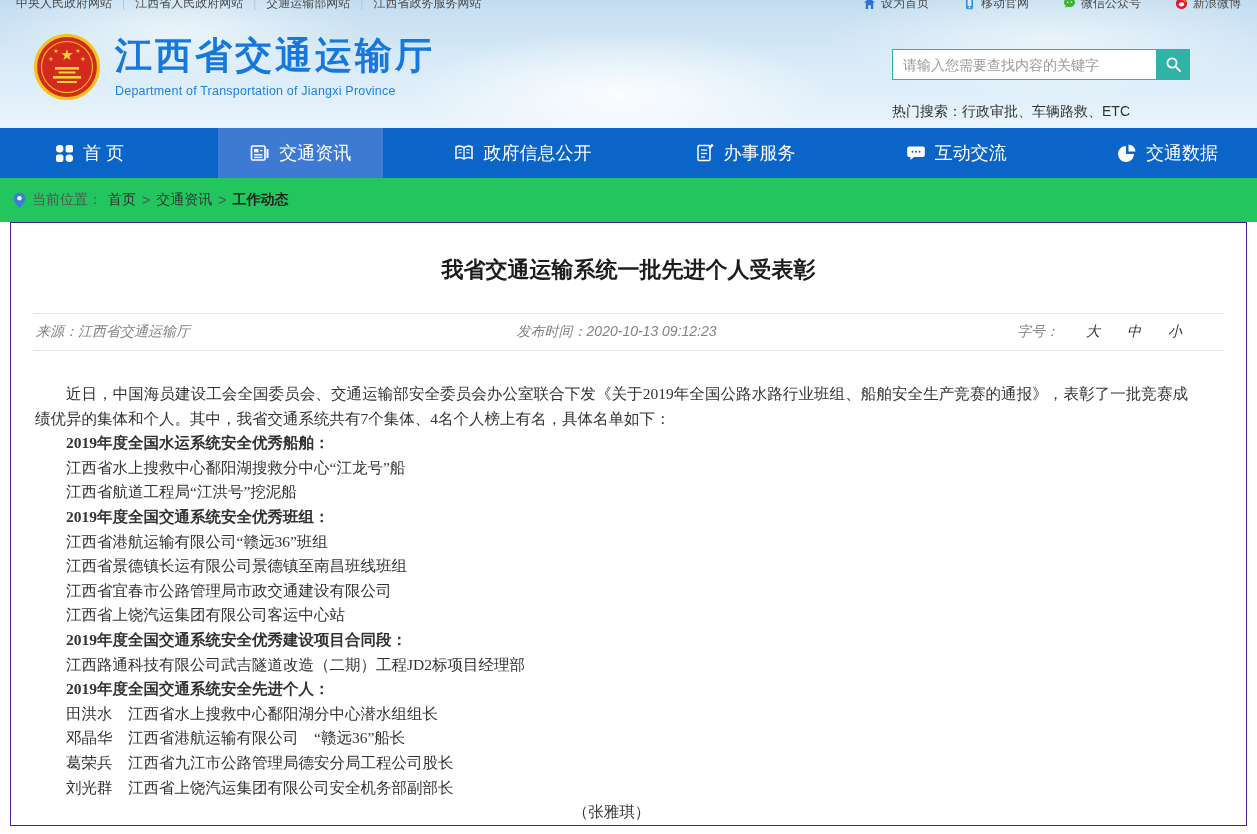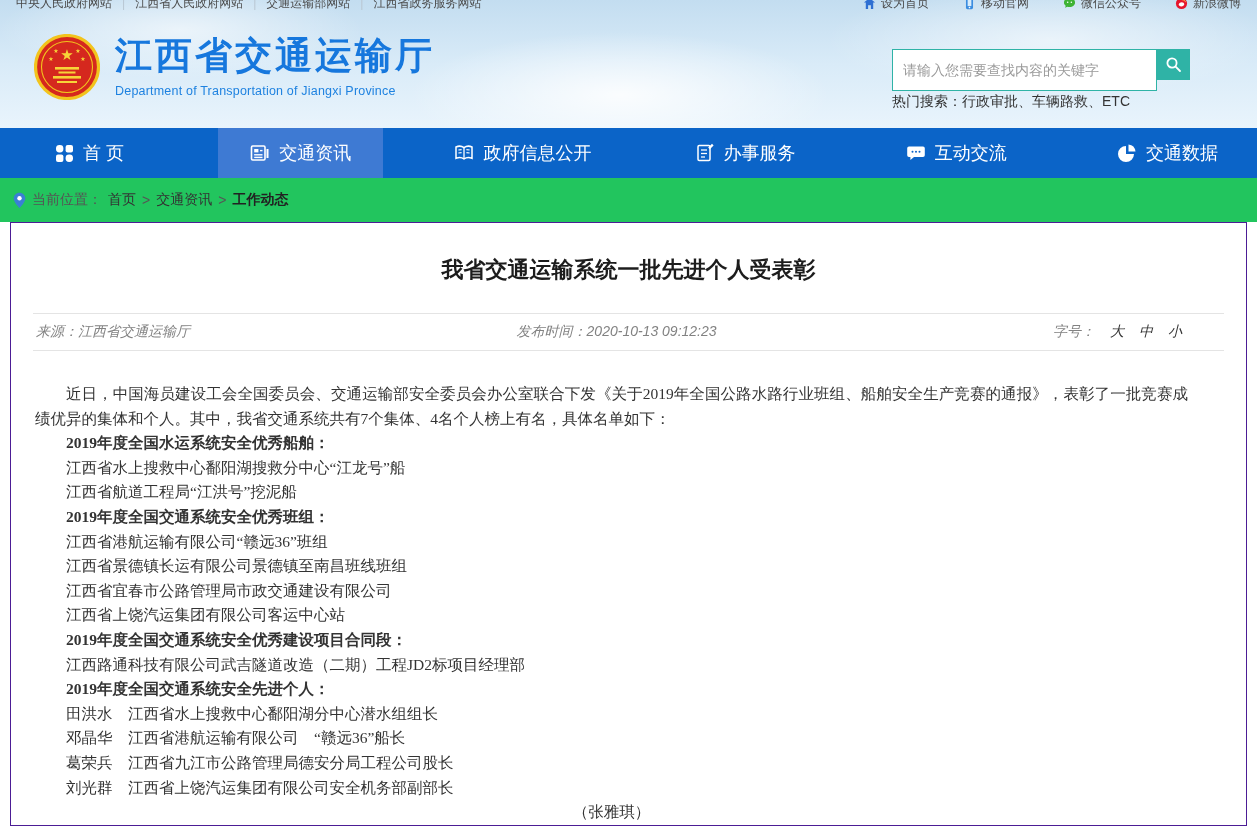--- a/index.html
+++ b/index.html
@@ -24,26 +24,26 @@
   .quick-link { display:flex; align-items:center; gap:5px; cursor:pointer; color:#4a4a4a; }
   .qicon { width:13px; height:13px; display:inline-block; border-radius:2px; }
 
   .brand { position:absolute; left:34px; top:34px; display:flex; align-items:center; gap:15px; }
   .emblem { width:66px; height:66px; }
   .site-title { font-size:37px; font-weight:bold; color:#1677dd; letter-spacing:3px; line-height:1.1; }
   .site-sub { font-size:12.5px; color:#1e82e0; margin-top:7px; letter-spacing:.2px; }
 
   .search-area { position:absolute; right:67px; top:49px; width:298px; }
   .search-row { display:flex; }
-  .search-input { width:265px; height:42px; border:1px solid #2fb3a6; background:#fff;
+  .search-input { width:265px; height:31px; border:1px solid #2fb3a6; background:#fff;
     padding:0 10px; font-size:14px; color:#333; outline:none; }
   .search-input::placeholder { color:#9a9a9a; }
   .search-btn { width:33px; height:31px; background:#2fb3a6; border:none; cursor:pointer;
     display:flex; align-items:center; justify-content:center; }
-  .hot-search { margin-top:2px; font-size:14px; color:#333; }
+  .hot-search { margin-top:23px; font-size:14px; color:#333; }
 
   
   .nav { height:50px; background:#0b64c8; display:flex;gap:32px; }
   .nav-item { flex:1; display:flex; justify-content:center; }
   .nav-link { display:flex; align-items:center; gap:9px; height:100%; padding:0 32px;
     color:#fff; font-size:18px; cursor:pointer; white-space:nowrap; }
   .nav-item.active .nav-link { background:#3e7ad3; }
 
   
   .breadcrumb { height:44px; display:flex; align-items:center; padding-left:13px;
@@ -53,21 +53,21 @@
   .crumb-sep { color:#555; }
 
   
   .card { margin:0 10px; border:1px solid #4c1d95; background:#fff; min-height:600px; }
   .article-title { text-align:center; font-size:22px; font-weight:bold; color:#1c1c1c;
     padding:32px 40px 28px; }
   .meta { margin:0 22px; border-top:1px solid #e4e4e4; border-bottom:1px solid #e4e4e4;
     height:38px; display:flex; align-items:center; justify-content:space-between;
     position:relative; font-size:14px; color:#828282; padding:0 42px 0 3px;font-style:italic; }
   .meta-center { position:absolute; left:49%; transform:translateX(-50%); white-space:nowrap; }
-  .meta-right { display:flex; align-items:center; gap:15px; }
+  .meta-right { display:flex; align-items:center; gap:27px; }
   .fontsize-opt { color:#333; cursor:pointer; }
 
   .article-body { padding:31px 58px 0 24px; font-size:15.5px; line-height:24.6px;
     color:#333; font-family:"Liberation Serif", serif; text-align:justify; }
   .article-body p { text-indent:2em; }
   .article-body p.bold { font-weight:bold; }
   .signature { text-align:center; text-indent:0 !important; margin-top:0; }
 </style>
 </head>
 <body>

